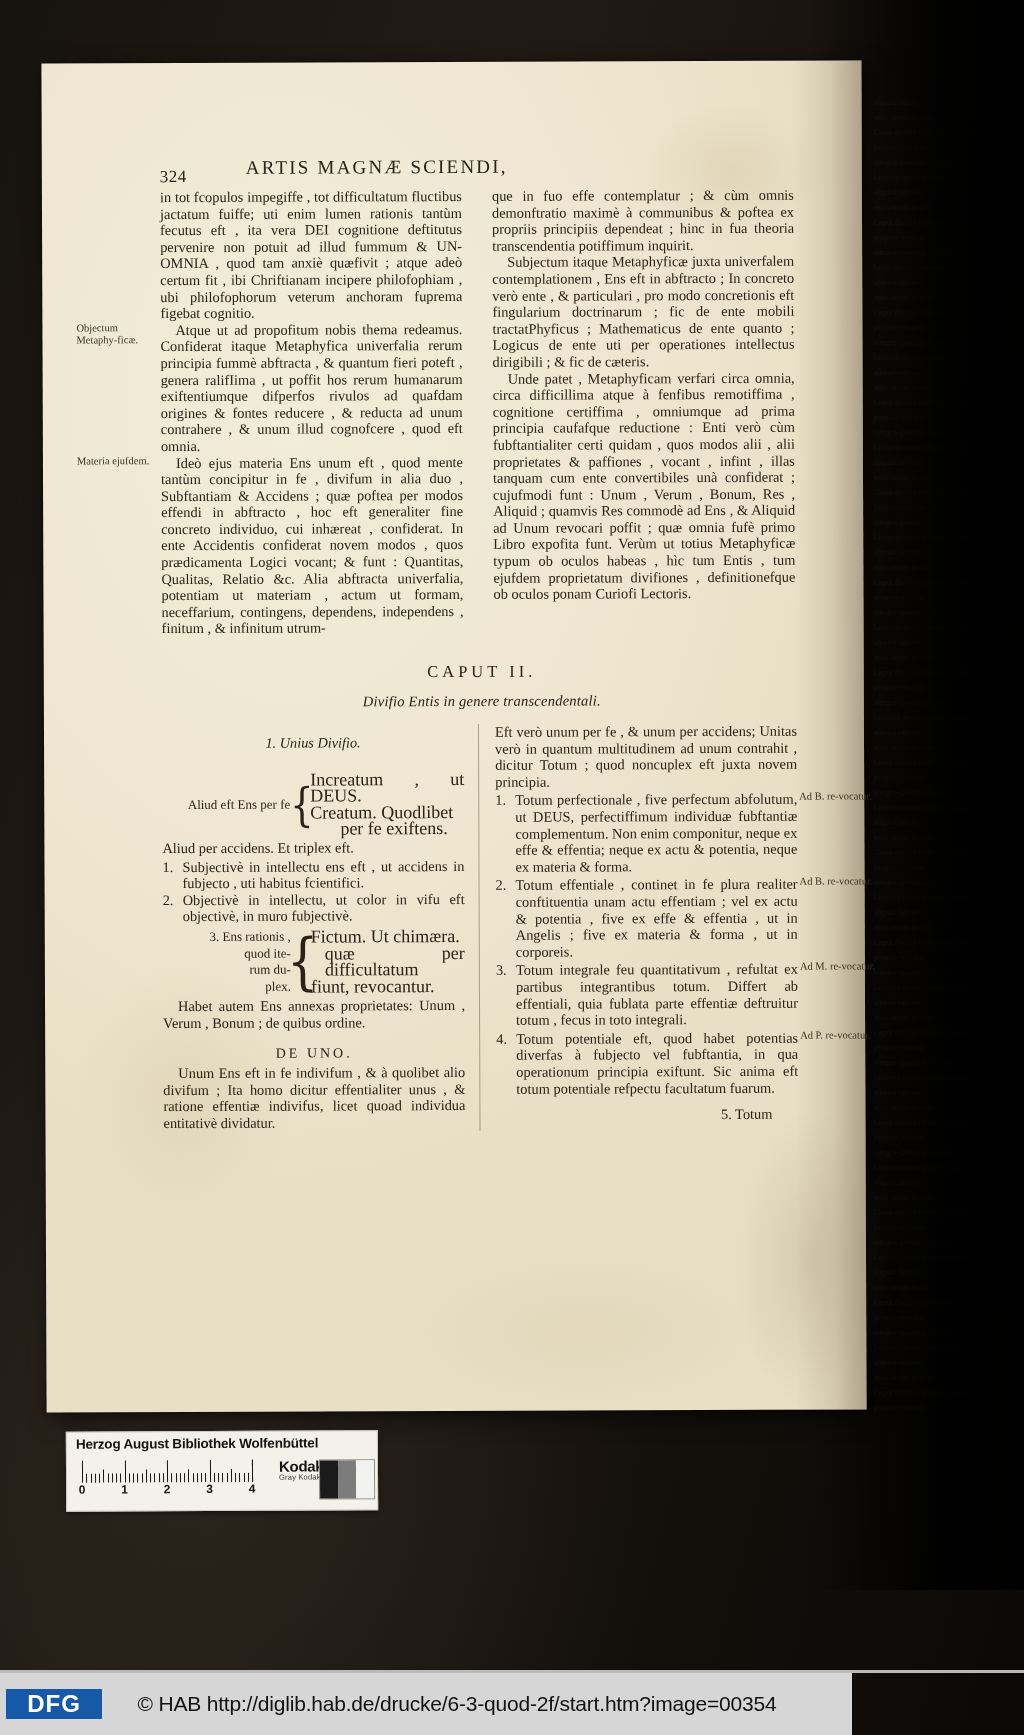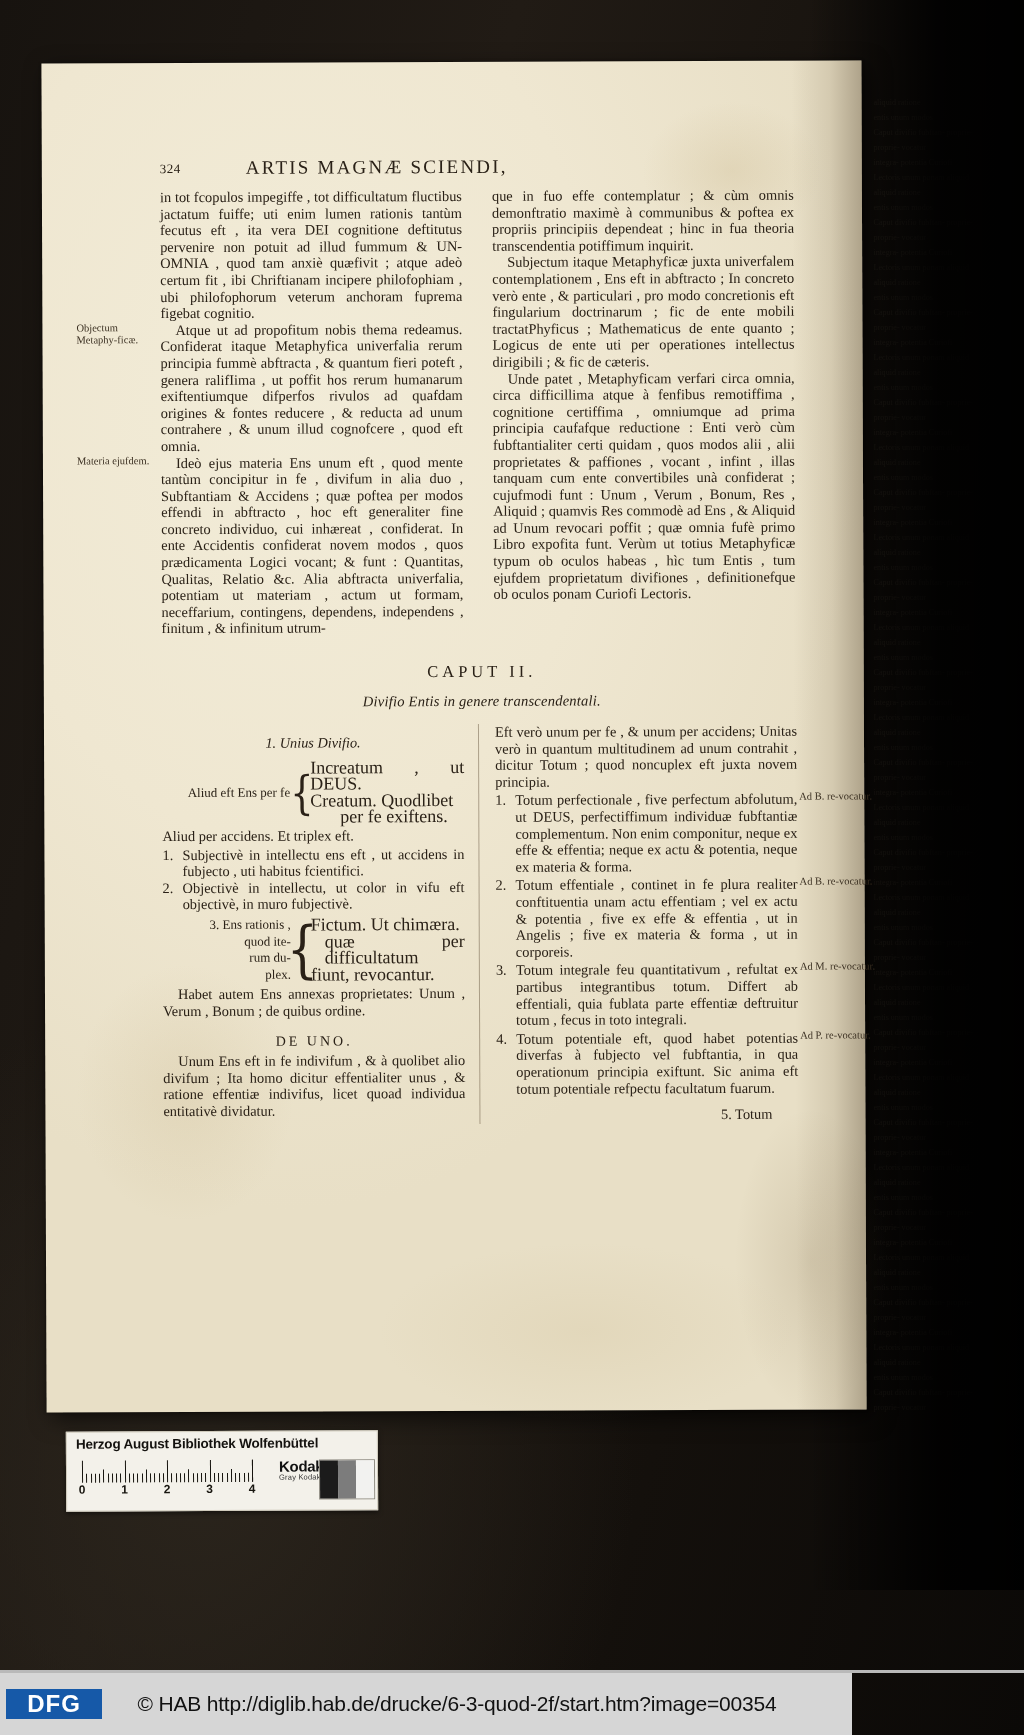--- a/index.html
+++ b/index.html
@@ -52,21 +52,21 @@
     background:linear-gradient(90deg,rgba(120,100,70,0) 0%,rgba(110,92,62,.16) 55%,rgba(80,64,40,.38) 100%);
   }
 
   
   .page{
     position:absolute;left:118px;top:92px;width:640px;height:1150px;
     color:#2a2117;
   }
   .pg-head{position:relative;height:30px;margin-bottom:4px;}
   .folio{
-    position:absolute;left:0;top:6px;font-size:13px;letter-spacing:.5px;
+    position:absolute;left:0;top:12px;font-size:17px;letter-spacing:.5px;
   }
   .running-title{
     position:absolute;left:86px;top:2px;
     font-size:19px;letter-spacing:2.2px;
     font-variant:small-caps;
   }
 
   .cols{display:flex;gap:0;}
   .col{width:302px;font-size:14.4px;line-height:16.6px;text-align:justify;
        text-justify:inter-word;hyphens:none;}
@@ -83,21 +83,21 @@
   .gloss-r{
     position:absolute;right:-86px;width:84px;
     font-size:10.5px;line-height:12.6px;text-align:left;color:#3a2f21;
   }
 
   
   .chapter{margin:26px 0 4px 0;text-align:center;}
   .chapter .cap-title{font-size:16.5px;letter-spacing:4px;font-variant:small-caps;}
   .chapter .sub{font-style:italic;font-size:14.6px;margin-top:11px;letter-spacing:.2px;}
 
-  .sect-title{text-align:center;font-style:italic;font-size:14.3px;margin:10px 0 8px 0;}
+  .sect-title{text-align:center;font-style:italic;font-size:14.3px;margin:10px 0 20px 0;}
   .sect-title-sc{text-align:center;font-size:14px;letter-spacing:3px;font-variant:small-caps;margin:14px 0 3px 0;}
 
   
   .brace-row{display:flex;align-items:stretch;margin:2px 0;}
   .brace-lead{width:128px;font-size:13px;line-height:16.6px;text-align:right;
                display:flex;flex-direction:column;justify-content:center;padding-right:3px;}
   .brace-lead div{text-align:right;}
   .brace-glyph{
     width:17px;position:relative;color:#2a2117;display:flex;align-items:center;justify-content:center;
   }

